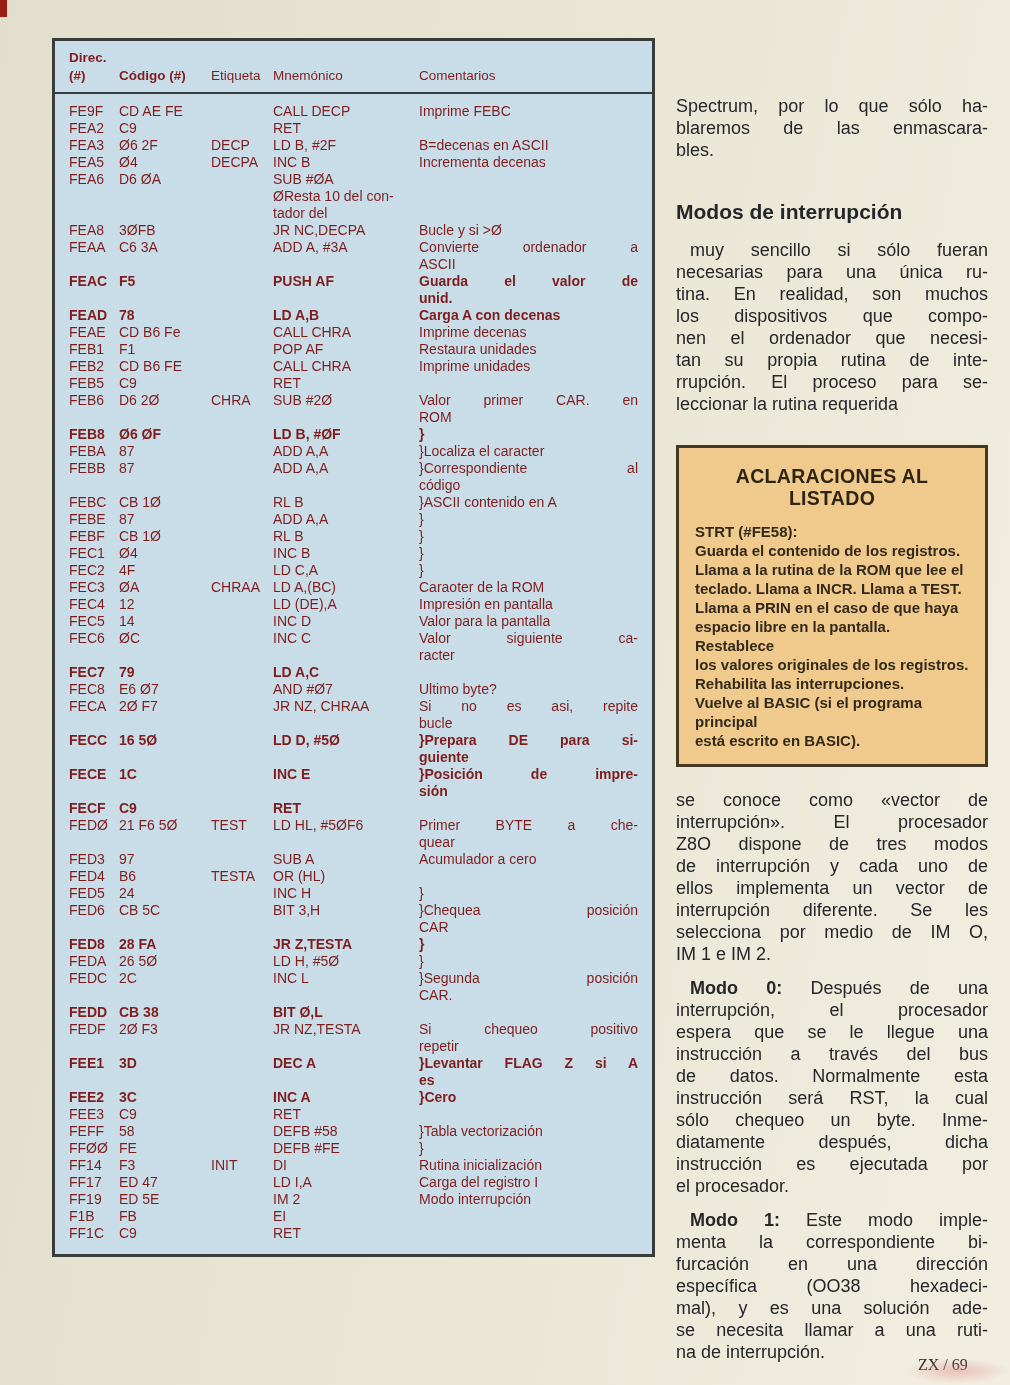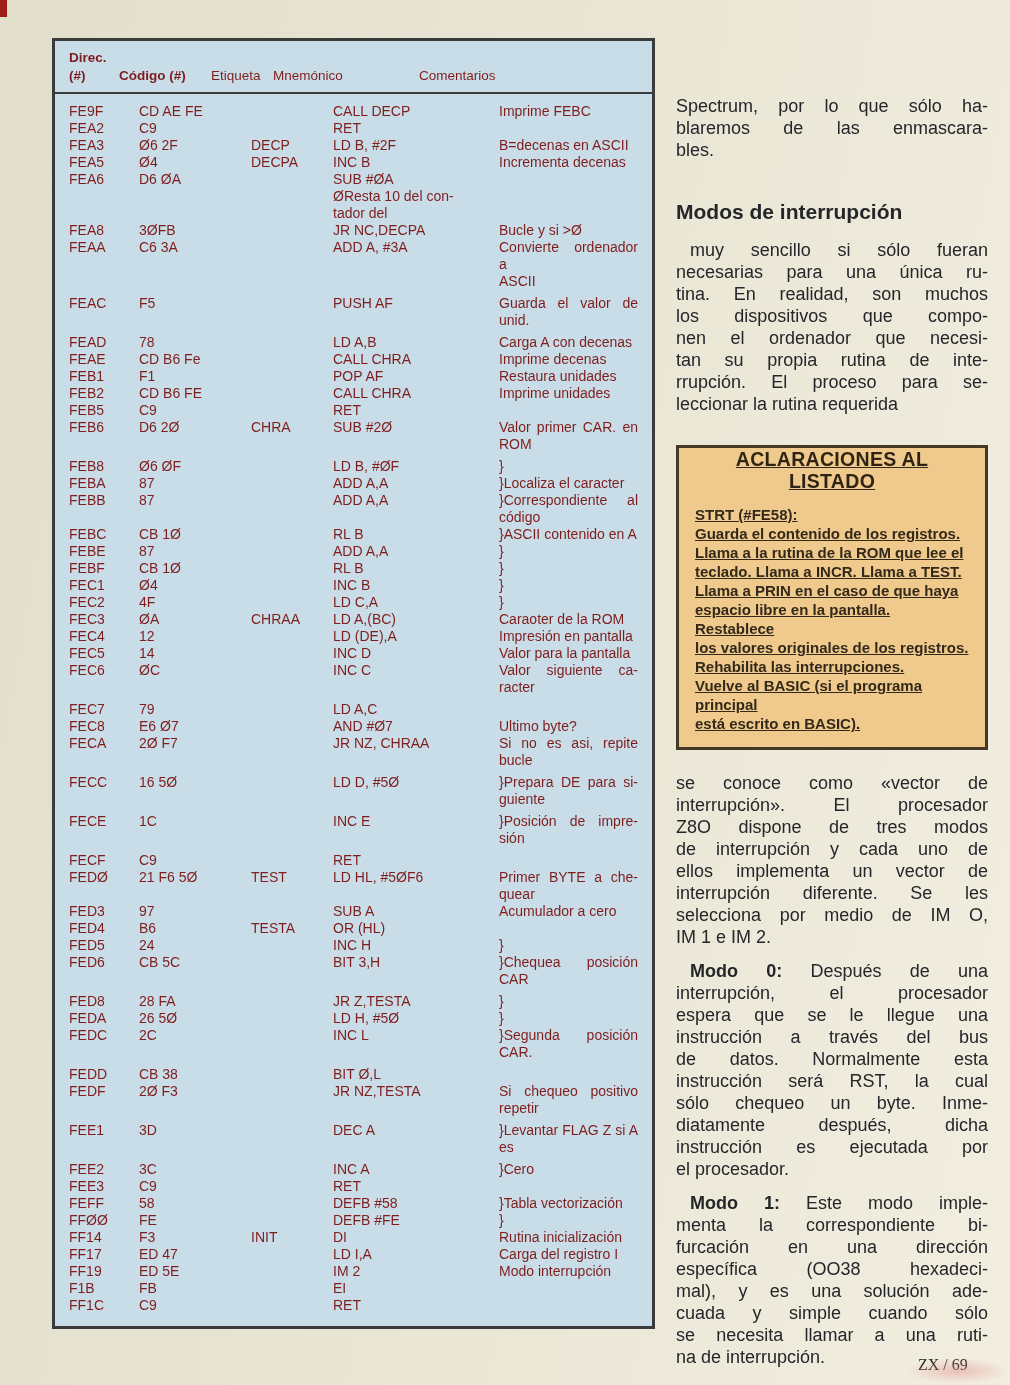--- a/index.html
+++ b/index.html
@@ -12,36 +12,36 @@
   .smudge{position:absolute;left:905px;top:1358px;width:105px;height:26px;
     background:radial-gradient(ellipse at center,rgba(224,130,125,.42),rgba(224,130,125,0) 70%);}
 
   
   .listing{position:absolute;left:52px;top:38px;width:603px;box-sizing:border-box;
     background:#c9dde8;border:3px solid #3a3c3c;color:#7f1d1d;}
   .thead{display:grid;grid-template-columns:50px 92px 62px 146px 1fr;align-items:end;
     padding:8px 14px 7px;border-bottom:2px solid #3a3c3c;font-size:13.5px;line-height:18px;}
   .th.bold{font-weight:bold;}
   .tbody{padding:9px 14px 12px;font-size:14px;line-height:17px;}
-  .row{display:grid;grid-template-columns:50px 92px 62px 146px 1fr;gap:20px;}
-  .row.gap{margin-top:5px;}
+  .row{display:grid;grid-template-columns:50px 92px 62px 146px 1fr;}
+  .row.gap{font-weight:bold;}
   .cell{white-space:pre-line;}
   .cell.comment{white-space:normal;}
   .jl.stretch{text-align:justify;text-align-last:justify;}
 
   
   .article{position:absolute;left:676px;top:95px;width:312px;color:#24262a;
     font-size:18px;line-height:22px;}
   .art-p .ln{min-height:22px;}
   .art-p .ln.stretch{text-align:justify;text-align-last:justify;}
   .art-p.indent .ln:first-child{text-indent:14px;}
   .art-p + .art-p{margin-top:12px;}
   .art-h{font-weight:bold;font-size:21px;margin:40px 0 16px;}
   .callout{margin:30px 0 22px;background:#f0ca8c;border:3px solid #453926;
-    padding:0 16px 14px;box-sizing:border-box;color:#33291a;text-decoration:underline;}
+    padding:17px 16px 14px;box-sizing:border-box;color:#33291a;}
   .callout-title{font-weight:bold;font-size:19.5px;letter-spacing:.3px;color:#2e2414;
     text-align:center;margin-bottom:13px;}
   .callout-line{font-weight:bold;font-size:15px;line-height:19px;}
 
   .page-num{position:absolute;left:918px;top:1356px;font-family:"Liberation Serif",serif;
     font-size:16px;color:#2a2c30;}
 </style>
 </head>
 <body>
 
@@ -518,21 +518,20 @@
       <div class="ln stretch">diatamente después, dicha</div>
       <div class="ln stretch">instrucción es ejecutada por</div>
       <div class="ln">el procesador.</div>
     </div>
     <div class="art-p indent">
       <div class="ln stretch"><b>Modo 1: </b>Este modo imple-</div>
       <div class="ln stretch">menta la correspondiente bi-</div>
       <div class="ln stretch">furcación en una dirección</div>
       <div class="ln stretch">específica (OO38 hexadeci-</div>
       <div class="ln stretch">mal), y es una solución ade-</div>
-      <div class="ln stretch">cuada y simple cuando sólo</div>
       <div class="ln stretch">se necesita llamar a una ruti-</div>
       <div class="ln">na de interrupción.</div>
     </div>
   </div>
 
 <div class="page-num">ZX / 69</div>
 
 <div class="smudge"></div>
 
 </body></html>

